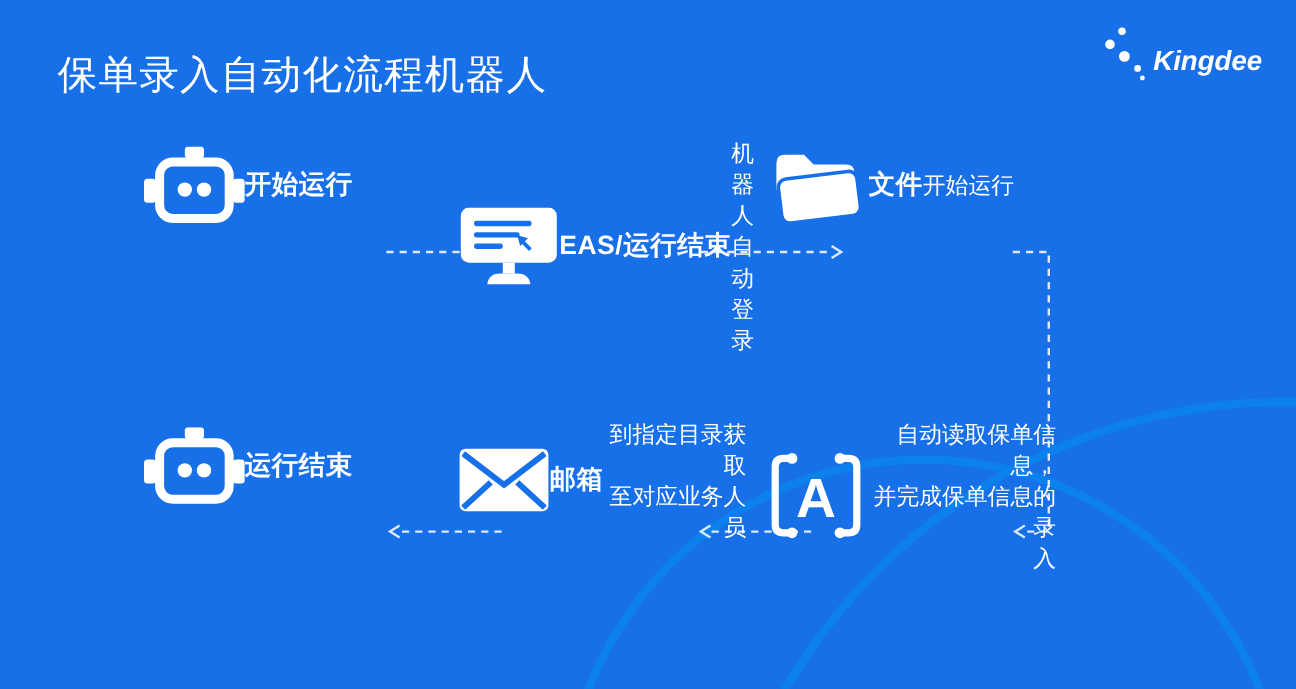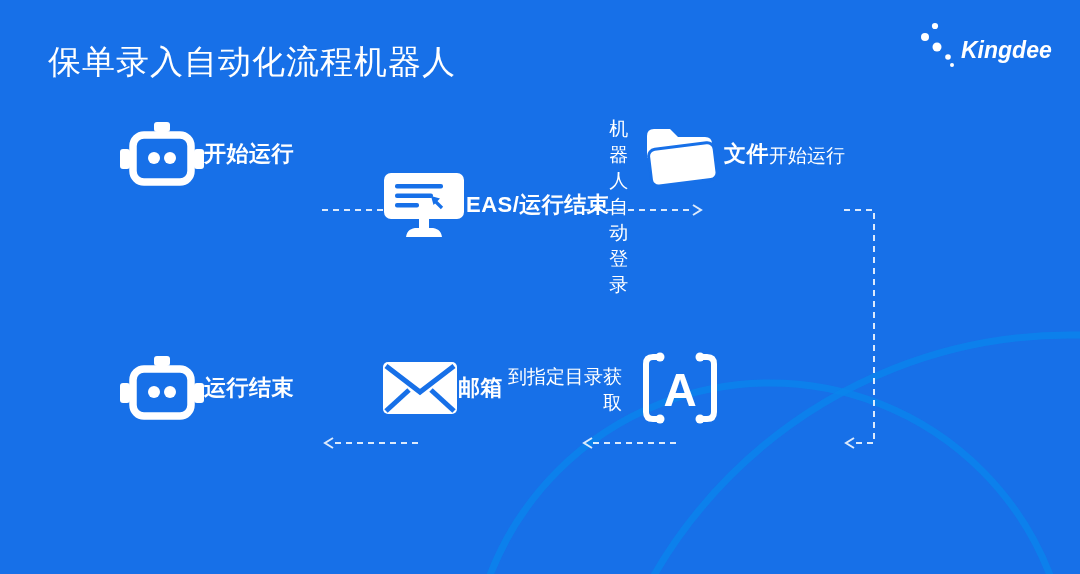--- a/index.html
+++ b/index.html
@@ -127,34 +127,40 @@
       </g>
       <g fill="#ffffff">
         <circle cx="20" cy="5" r="4.5"></circle>
           <circle cx="20" cy="67" r="4.5"></circle>
         <circle cx="60" cy="5" r="4.5"></circle>
           <circle cx="60" cy="67" r="4.5"></circle>
       </g>
       <text x="40" y="54" text-anchor="middle" font-size="46" font-weight="800" fill="#ffffff" font-family="Liberation Sans, DejaVu Sans, sans-serif">A</text>
     </svg>
   </div>
+  <div class="sub">
+    <div>自动读取保单信息，</div>
+    <div>并完成保单信息的录</div>
+    <div>入</div>
+  </div>
 </div>
 
 <div class="node" style="left:382px;top:346px">
   <div class="icon-box">
     <svg width="76" height="54" viewBox="0 0 76 54">
       <rect x="1" y="1" width="74" height="52" rx="5" fill="#ffffff"></rect>
       <path d="M4,5 L38,31 L72,5" stroke="#1770E8" stroke-width="5" fill="none"></path>
       <path d="M4,50 L27,29" stroke="#1770E8" stroke-width="5"></path>
       <path d="M72,50 L49,29" stroke="#1770E8" stroke-width="5"></path>
     </svg>
   </div>
   <div class="label">邮箱</div>
   <div class="sub">
     <div>到指定目录获取</div>
+    <div>至对应业务人员</div>
   </div>
 </div>
 
 <div class="node" style="left:120px;top:346px">
   <div class="icon-box">
     <svg width="84" height="64" viewBox="0 0 84 64">
       <rect x="34" y="0" width="16" height="10" rx="3" fill="#ffffff"></rect>
       <rect x="0" y="27" width="10" height="20" rx="3" fill="#ffffff"></rect>
       <rect x="74" y="27" width="10" height="20" rx="3" fill="#ffffff"></rect>
       <rect x="13" y="13" width="58" height="47" rx="11" fill="none" stroke="#ffffff" stroke-width="7.5"></rect>

